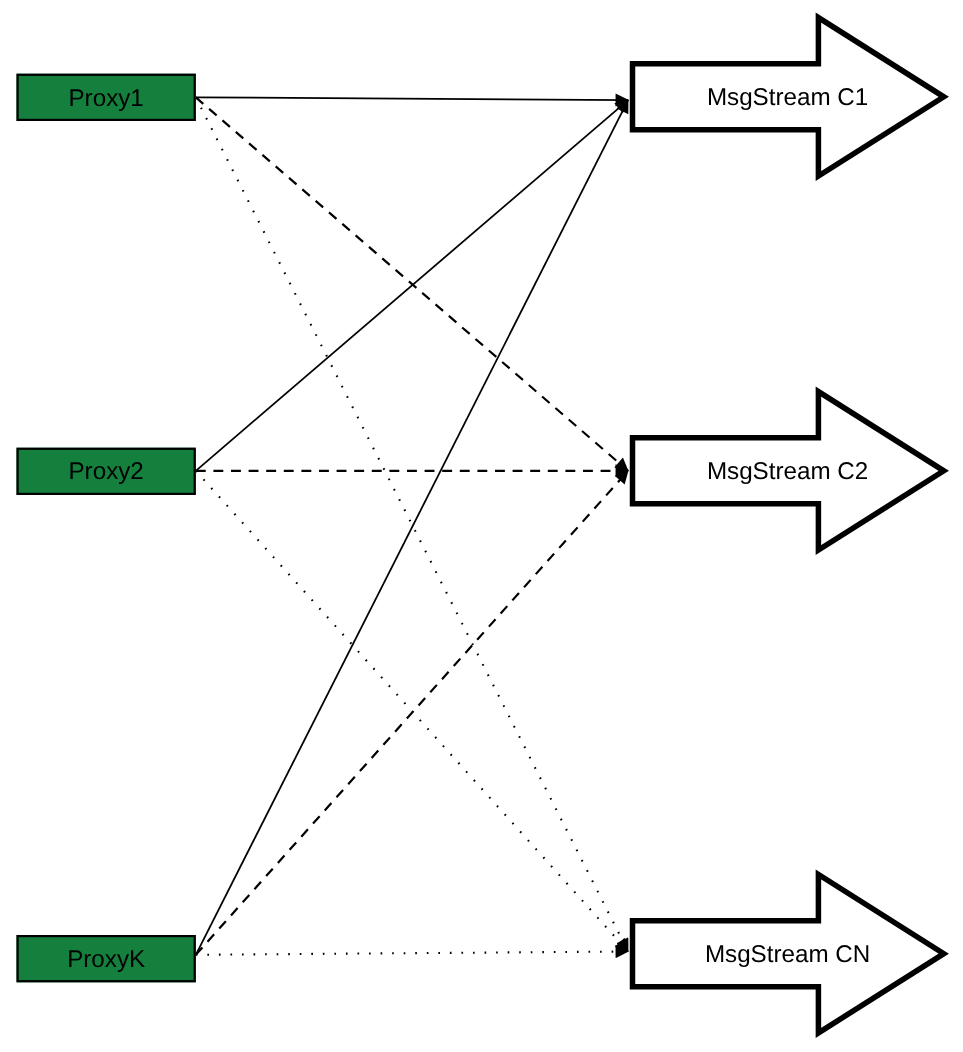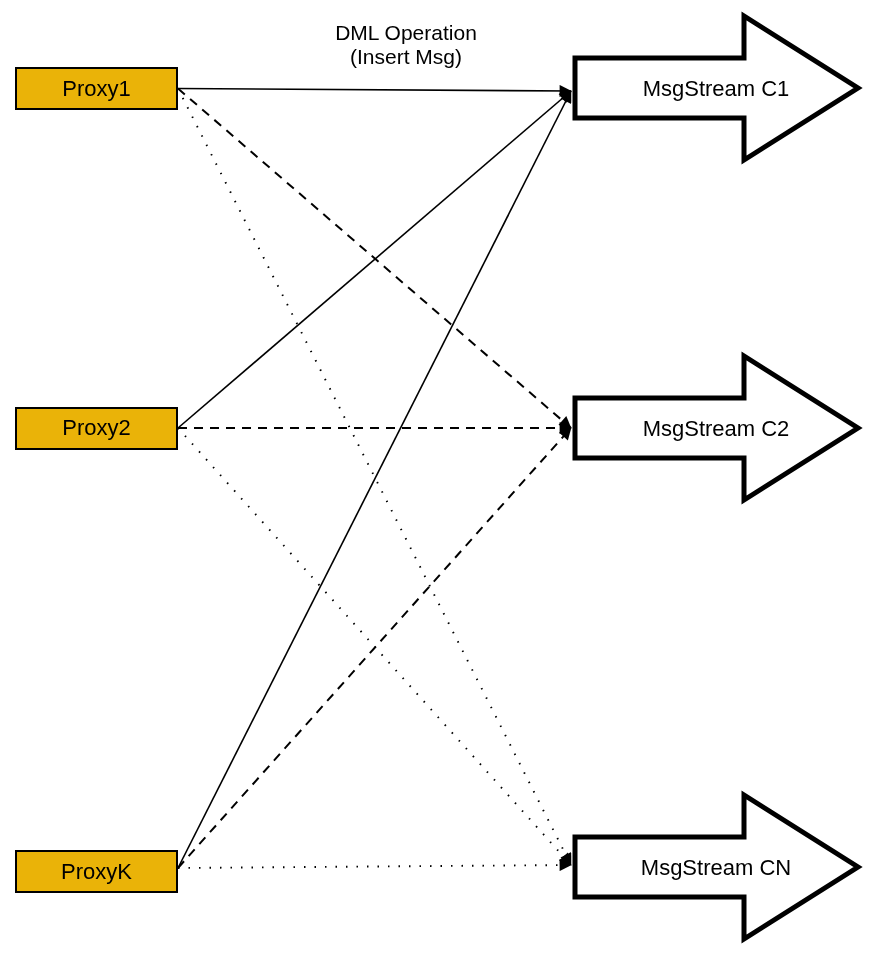--- a/index.html
+++ b/index.html
@@ -34,21 +34,21 @@
     color: #000000;
   }
   .annotation div { white-space: nowrap; }
   .proxy-node {
     position: absolute;
     left: 15px;
     width: 163px;
     height: 43px;
     box-sizing: border-box;
     border: 2.2px solid #000000;
-    background: #eab308;
+    background: #15803d;
     display: flex;
     align-items: center;
     justify-content: center;
     font-size: 22px;
     color: #000000;
     z-index: 2;
   }
   #node-proxy1 { top: 67px; }
   #node-proxy2 { top: 406.5px; }
   #node-proxyk { top: 850px; }
@@ -102,24 +102,20 @@
       <polygon class="stream-arrow" points="575,398 744,398 744,356 858,428 744,500 744,458 575,458"></polygon>
       <text class="stream-label" x="716" y="428">MsgStream C2</text>
     </g>
 
     <g>
       <polygon class="stream-arrow" points="575,837 744,837 744,795 858,867 744,939 744,897 575,897"></polygon>
       <text class="stream-label" x="716" y="867">MsgStream CN</text>
     </g>
   </svg>
 
-  <div class="annotation">
-    <div>DML Operation</div>
-    <div>(Insert Msg)</div>
-  </div>
 
   <div class="proxy-node" id="node-proxy1">
     <span>Proxy1</span>
   </div>
   <div class="proxy-node" id="node-proxy2">
     <span>Proxy2</span>
   </div>
   <div class="proxy-node" id="node-proxyk">
     <span>ProxyK</span>
   </div>

